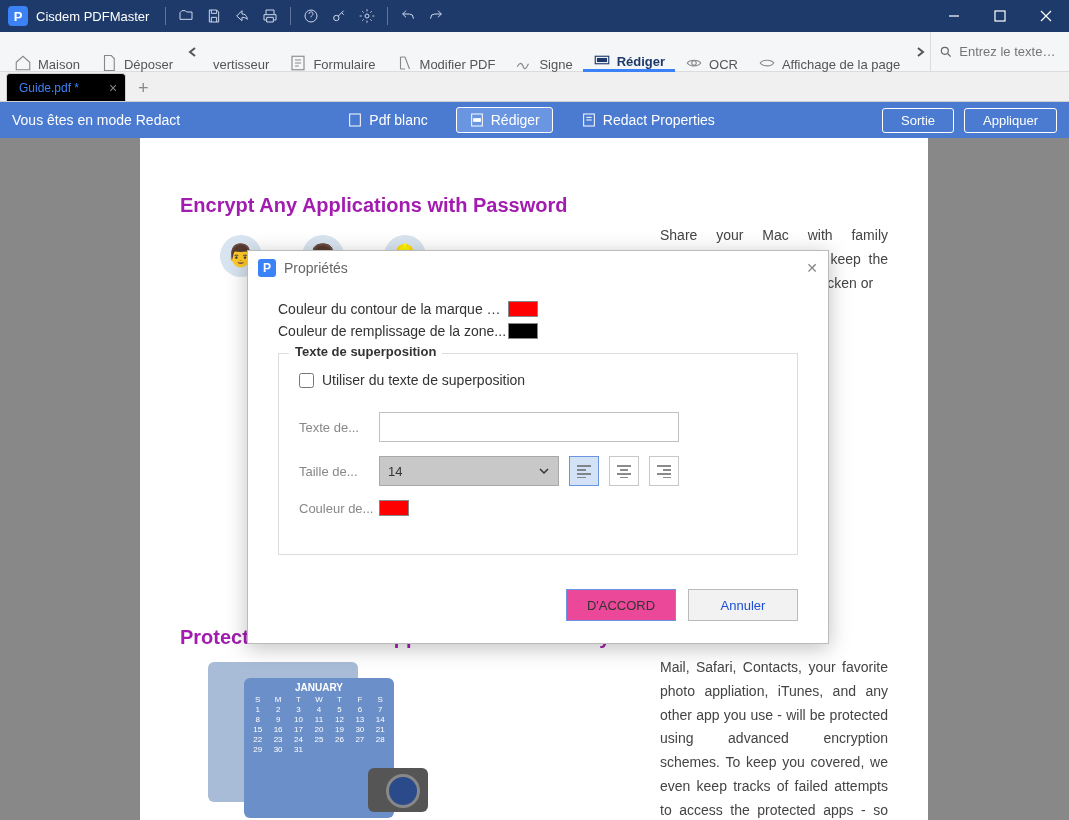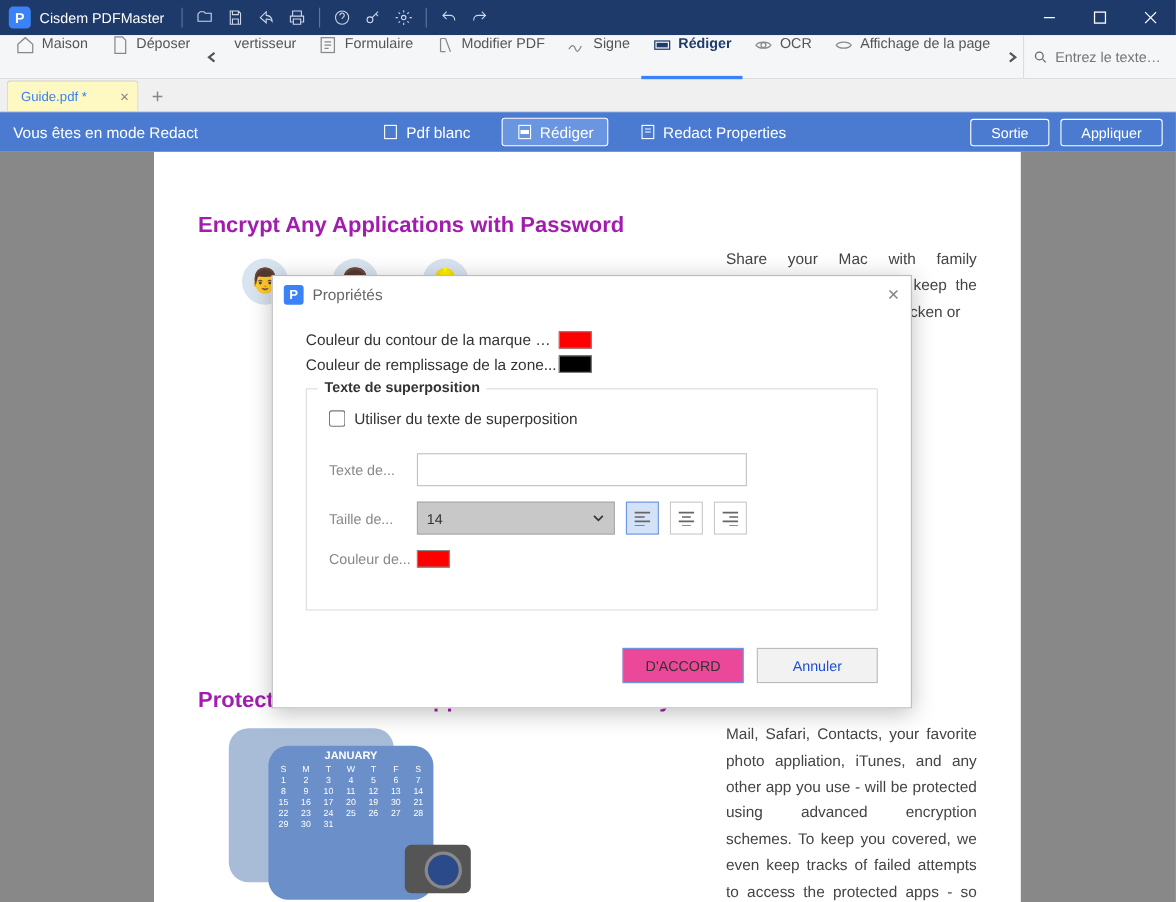--- a/index.html
+++ b/index.html
@@ -11,33 +11,33 @@
 .titlebar .title { margin-right:10px; }
 .titlebar .sep { width:1px; height:18px; background:rgba(255,255,255,.3); margin:0 6px; }
 .titlebar .tbicon { width:24px; height:24px; display:flex; align-items:center; justify-content:center; margin:0 2px; cursor:pointer; }
 .titlebar .tbicon svg { width:16px; height:16px; stroke:#cdd8eb; fill:none; stroke-width:1.5; }
 .titlebar .spacer { flex:1; }
 .titlebar .winbtn { width:46px; height:32px; display:flex; align-items:center; justify-content:center; cursor:pointer; }
 .titlebar .winbtn svg { width:12px; height:12px; stroke:#fff; fill:none; stroke-width:1.2; }
 
 
 .toolbar { height:40px; background:#f5f6f8; border-bottom:1px solid #dcdcdc; display:flex; align-items:center; padding:0 4px; font-size:13px; color:#555; }
-.toolbar .tbtn { display:flex; align-items:flex-start; padding:0 10px; height:40px; cursor:pointer; white-space:nowrap; }
+.toolbar .tbtn { display:flex; align-items:flex-end; padding:0 10px; height:40px; cursor:pointer; white-space:nowrap; }
 .toolbar .tbtn svg { width:18px; height:18px; stroke:#888; fill:none; stroke-width:1.5; margin-right:6px; }
 .toolbar .tbtn.active { color:#1e3a6a; border-bottom:3px solid #3b82f6; font-weight:600; }
 .toolbar .tbtn.active svg { stroke:#1e3a6a; }
 .toolbar .chev { width:20px; display:flex; align-items:center; justify-content:center; cursor:pointer; }
 .toolbar .chev svg { width:12px; height:12px; stroke:#555; fill:none; stroke-width:2; }
 .toolbar .searchwrap { flex:1; display:flex; align-items:center; padding:0 8px; border-left:1px solid #dcdcdc; height:100%; min-width:0; }
 .toolbar .searchwrap svg { width:14px; height:14px; stroke:#666; fill:none; stroke-width:2; margin-right:6px; flex-shrink:0; }
 .toolbar .searchwrap input { border:none; background:transparent; font-size:13px; outline:none; width:100%; min-width:0; text-overflow:ellipsis; }
 
 
 .tabstrip { height:30px; background:#f0f0f0; border-bottom:1px solid #d0d0d0; display:flex; align-items:flex-end; padding-left:6px; }
-.tab { height:28px; background:#fef9c3; border:1px solid #d0d0d0; border-bottom:none; border-radius:4px 4px 0 0; padding:0 8px 0 12px; display:flex; align-items:center; font-size:12px; color:#3b82f6; margin-right:4px;text-align:center; }
+.tab { height:28px; background:#000000; border:1px solid #d0d0d0; border-bottom:none; border-radius:4px 4px 0 0; padding:0 8px 0 12px; display:flex; align-items:center; font-size:12px; color:#3b82f6; margin-right:4px;text-align:center; }
 .tab .tabclose { margin-left:30px; cursor:pointer; color:#888; font-size:14px; }
 .tab-add { width:26px; height:26px; display:flex; align-items:center; justify-content:center; color:#888; font-size:18px; cursor:pointer; }
 
 
 .modebar { height:36px; background:#4a7bd0; display:flex; align-items:center; color:#fff; font-size:14px; padding:0 12px; }
 .modebar .mleft { flex:0 0 auto; }
 .modebar .mcenter { flex:1; display:flex; justify-content:center; gap:16px; }
 .modebar .mbtn { display:flex; align-items:center; gap:6px; padding:4px 12px; border-radius:3px; cursor:pointer; }
 .modebar .mbtn.active { background:#6a95e0; border:1px solid #fff; }
 .modebar .mbtn svg { width:16px; height:16px; stroke:#fff; fill:none; stroke-width:1.5; }
@@ -47,21 +47,21 @@
 
 .docarea { position:absolute; top:138px; bottom:0; left:0; right:0; background:#888; overflow:hidden; }
 .page { position:absolute; top:0; left:140px; width:788px; height:700px; background:#fff; padding:56px 40px; }
 .page h2 { font-size:20px; font-weight:700; color:#a21caf; margin-bottom:18px; }
 .page .avatars { display:flex; gap:40px; margin:0 0 0 40px; }
 .page .av { width:42px; height:42px; border-radius:50%; background:#d8e4f0; display:flex; align-items:center; justify-content:center; font-size:22px; }
 .page .ptxt { position:absolute; left:520px; top:224px; right:40px; font-size:14px; color:#444; line-height:1.7; text-align:justify; }
 .page .ptxt2 { position:absolute; left:520px; top:656px; right:40px; font-size:14px; color:#444; line-height:1.7; text-align:justify; }
 .page h2.second { position:absolute; top:624px; left:40px; }
 .page .calimg { position:absolute; top:664px; left:68px; width:220px; height:160px; }
-.page .calimg .cal { position:absolute; width:150px; height:140px; background:#6b8fc9; border-radius:18px; color:#fff; font-size:9px; padding:4px; }
+.page .calimg .cal { position:absolute; width:150px; height:140px; background:#6b8fc9; border-radius:6px; color:#fff; font-size:9px; padding:4px; }
 .page .calimg .cal.back { background:#a8bcd8; left:0; top:0; }
 .page .calimg .cal.front { left:36px; top:16px; }
 .page .calimg .cam { position:absolute; right:0; bottom:10px; width:60px; height:44px; background:#555; border-radius:6px; }
 .page .calimg .cam::before { content:""; position:absolute; right:8px; top:6px; width:28px; height:28px; background:#2a4a8a; border-radius:50%; border:3px solid #888; }
 
 
 .dialog { position:absolute; left:247px; top:250px; width:582px; background:#fff; border:1px solid #bbb; box-shadow:0 4px 20px rgba(0,0,0,.25); }
 .dlg-title { height:34px; display:flex; align-items:center; padding:0 10px; font-size:14px; color:#666; }
 .dlg-title .dicon { width:18px; height:18px; background:#3b82f6; border-radius:3px; color:#fff; font-size:12px; font-weight:bold; display:flex; align-items:center; justify-content:center; margin-right:8px; }
 .dlg-title .dclose { margin-left:auto; cursor:pointer; color:#888; }

